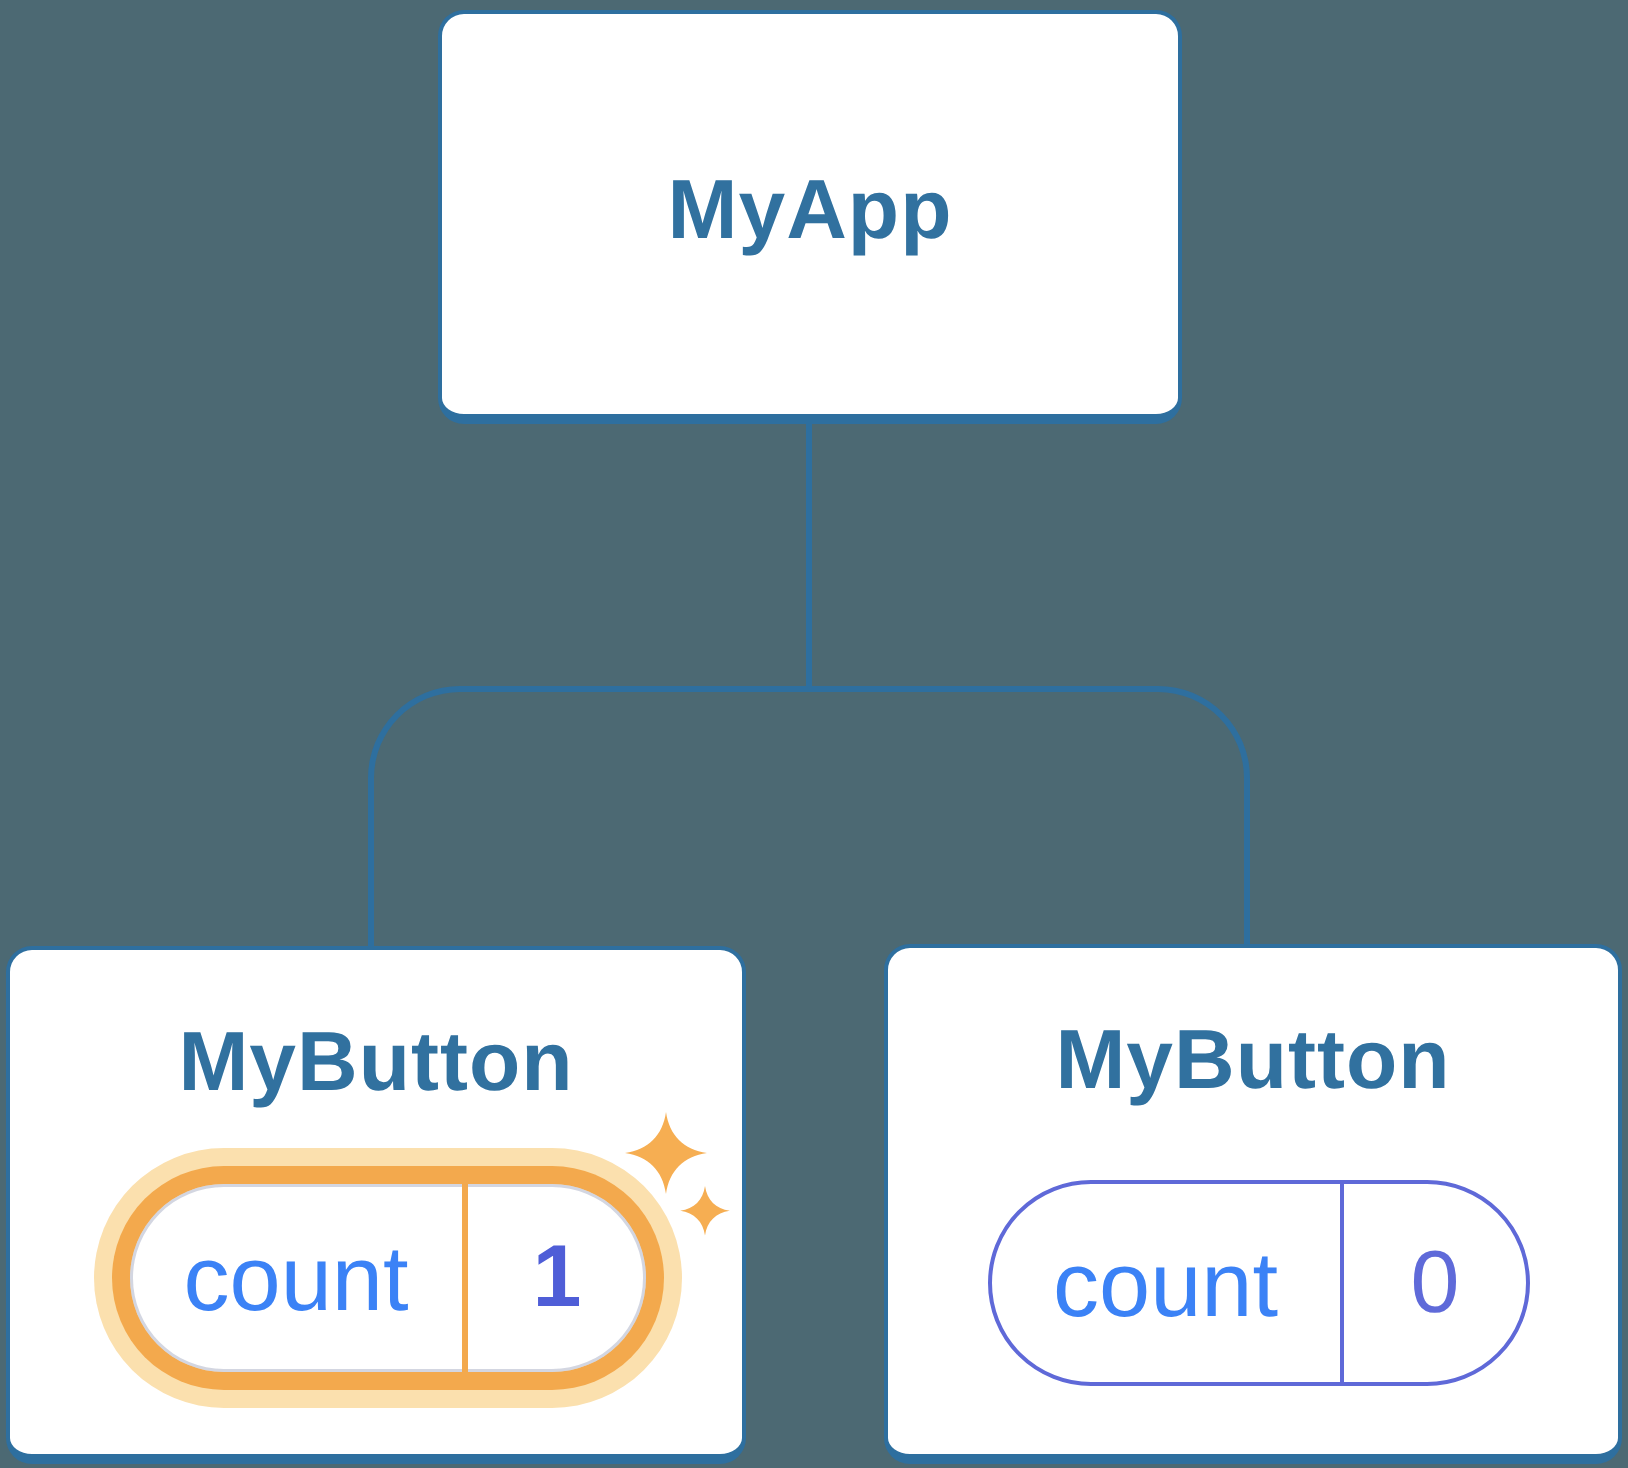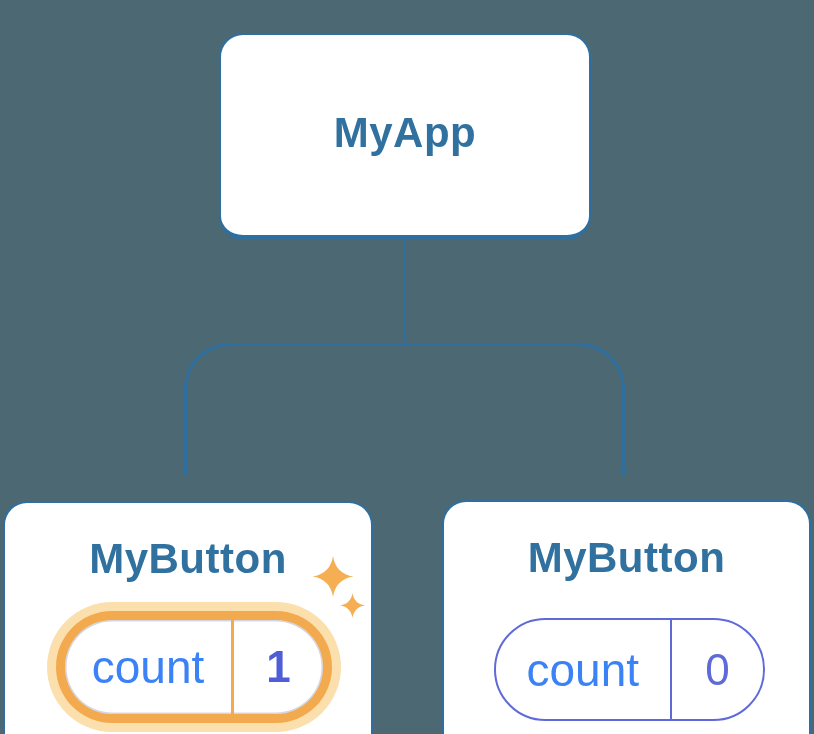--- a/index.html
+++ b/index.html
@@ -12,23 +12,22 @@
     width: 814px;
     height: 734px;
     background: #4c6973;
     overflow: hidden;
   }
   .card {
     position: absolute;
     background: #ffffff;
     border: 2.5px solid #2e6f9f;
     border-bottom-width: 5px;
-    border-radius: 24px;
+    border-radius: 13px;
     box-sizing: border-box;
-    margin-top: 28px;
   }
   .card-root   { left: 219px; top: 5px;   width: 372px; height: 207px; }
   .card-left   { left: 3px;   top: 473px; width: 370px; height: 259px; }
   .card-right  { left: 442px; top: 472px; width: 369px; height: 260px; }
 
   .node-title {
     position: absolute;
     left: 0; right: 0;
     text-align: center;
     color: #31719f;

